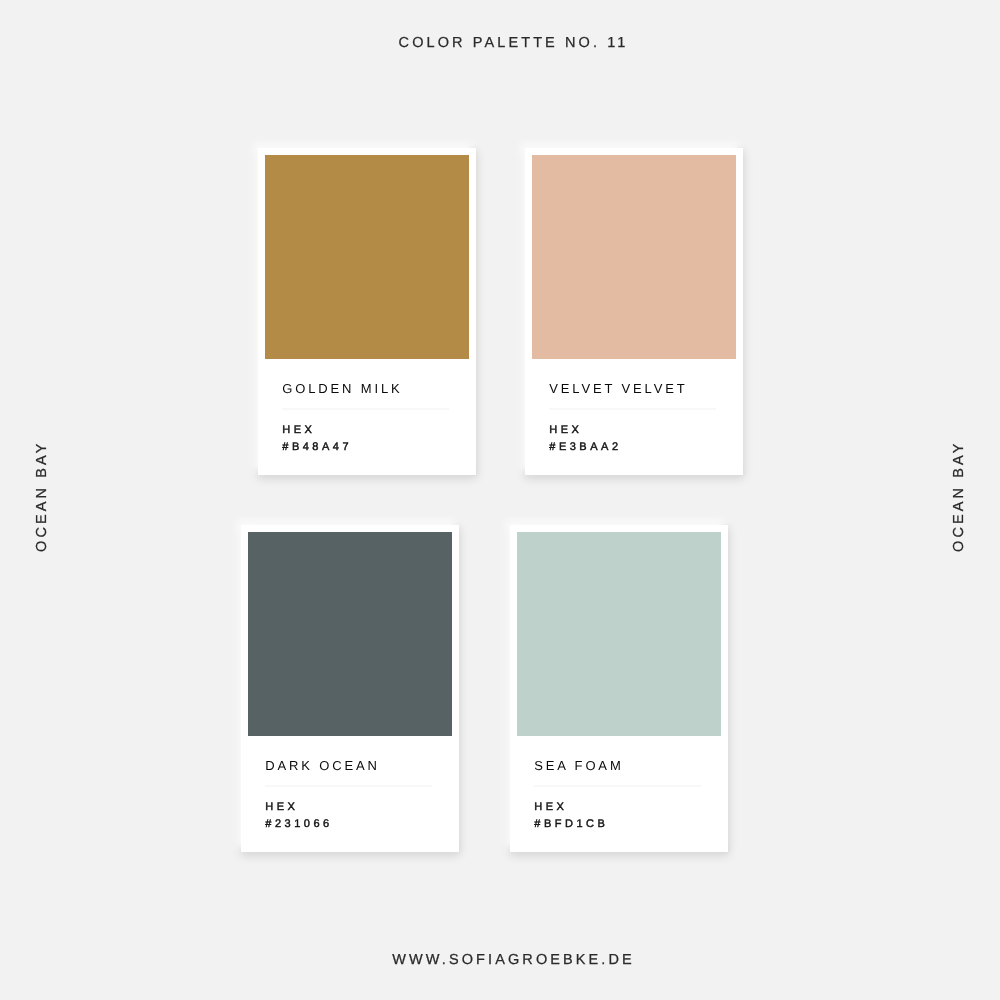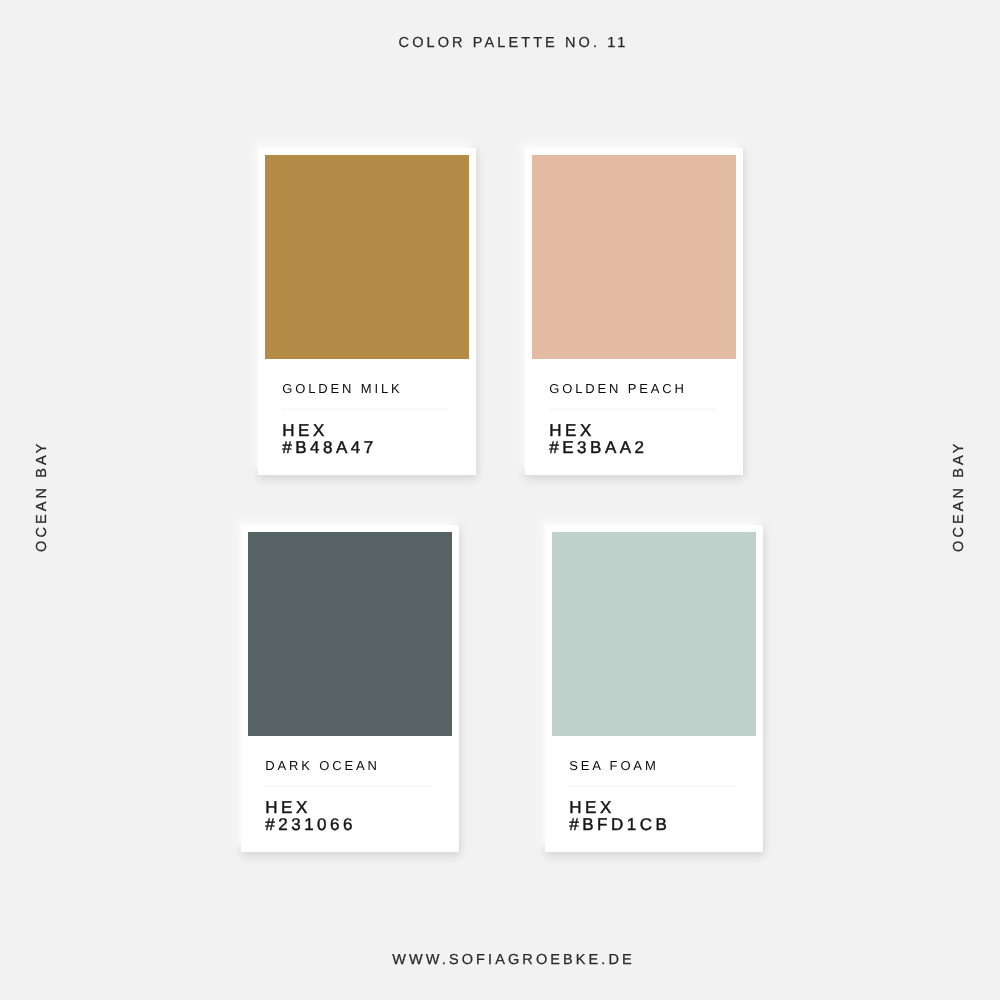--- a/index.html
+++ b/index.html
@@ -41,21 +41,21 @@
   .swatch{position:absolute;left:7px;top:7px;width:204px;height:204px;}
   .card-body{position:absolute;left:24.3px;top:0;right:0;bottom:0;}
   .card-title{
     position:absolute;top:234px;left:0;white-space:nowrap;
     font-size:13px;font-weight:400;letter-spacing:2.85px;
     color:#0b0b0b;line-height:13px;
   }
   .divider{position:absolute;top:259.8px;left:-0.7px;width:167.8px;height:2.4px;background:rgba(0,0,0,0.027);}
   .hexblock{
     position:absolute;top:273.5px;left:0;white-space:nowrap;
-    font-size:17px;letter-spacing:3.5px;color:#151515;line-height:17px;-webkit-text-stroke:0.45px #151515;
+    font-size:11px;letter-spacing:3.5px;color:#151515;line-height:17px;-webkit-text-stroke:0.45px #151515;
   }
 </style>
 </head>
 <body style="background: rgb(242, 242, 242);">
 
 <div class="stage">
 
   <div class="header-title">COLOR PALETTE NO. 11</div>
 
   <div class="side side-left">OCEAN BAY</div>
@@ -69,42 +69,42 @@
       <div class="hexblock">
         <div>HEX</div>
         <div>#B48A47</div>
       </div>
     </div>
   </div>
 
   <div class="card" style="left: 525px; top: 148px;">
     <div class="swatch" style="background: rgb(227, 186, 162);"></div>
     <div class="card-body">
-      <div class="card-title">GOLDEN PEACH</div>
+      <div class="card-title">VELVET VELVET</div>
       <div class="divider"></div>
       <div class="hexblock">
         <div>HEX</div>
         <div>#E3BAA2</div>
       </div>
     </div>
   </div>
 
   <div class="card" style="left: 241px; top: 525px;">
     <div class="swatch" style="background: rgb(86, 98, 99);"></div>
     <div class="card-body">
       <div class="card-title">DARK OCEAN</div>
       <div class="divider"></div>
       <div class="hexblock">
         <div>HEX</div>
         <div>#231066</div>
       </div>
     </div>
   </div>
 
-  <div class="card" style="left: 545px; top: 525px;">
+  <div class="card" style="left: 510px; top: 525px;">
     <div class="swatch" style="background: rgb(191, 209, 203);"></div>
     <div class="card-body">
       <div class="card-title">SEA FOAM</div>
       <div class="divider"></div>
       <div class="hexblock">
         <div>HEX</div>
         <div>#BFD1CB</div>
       </div>
     </div>
   </div>

